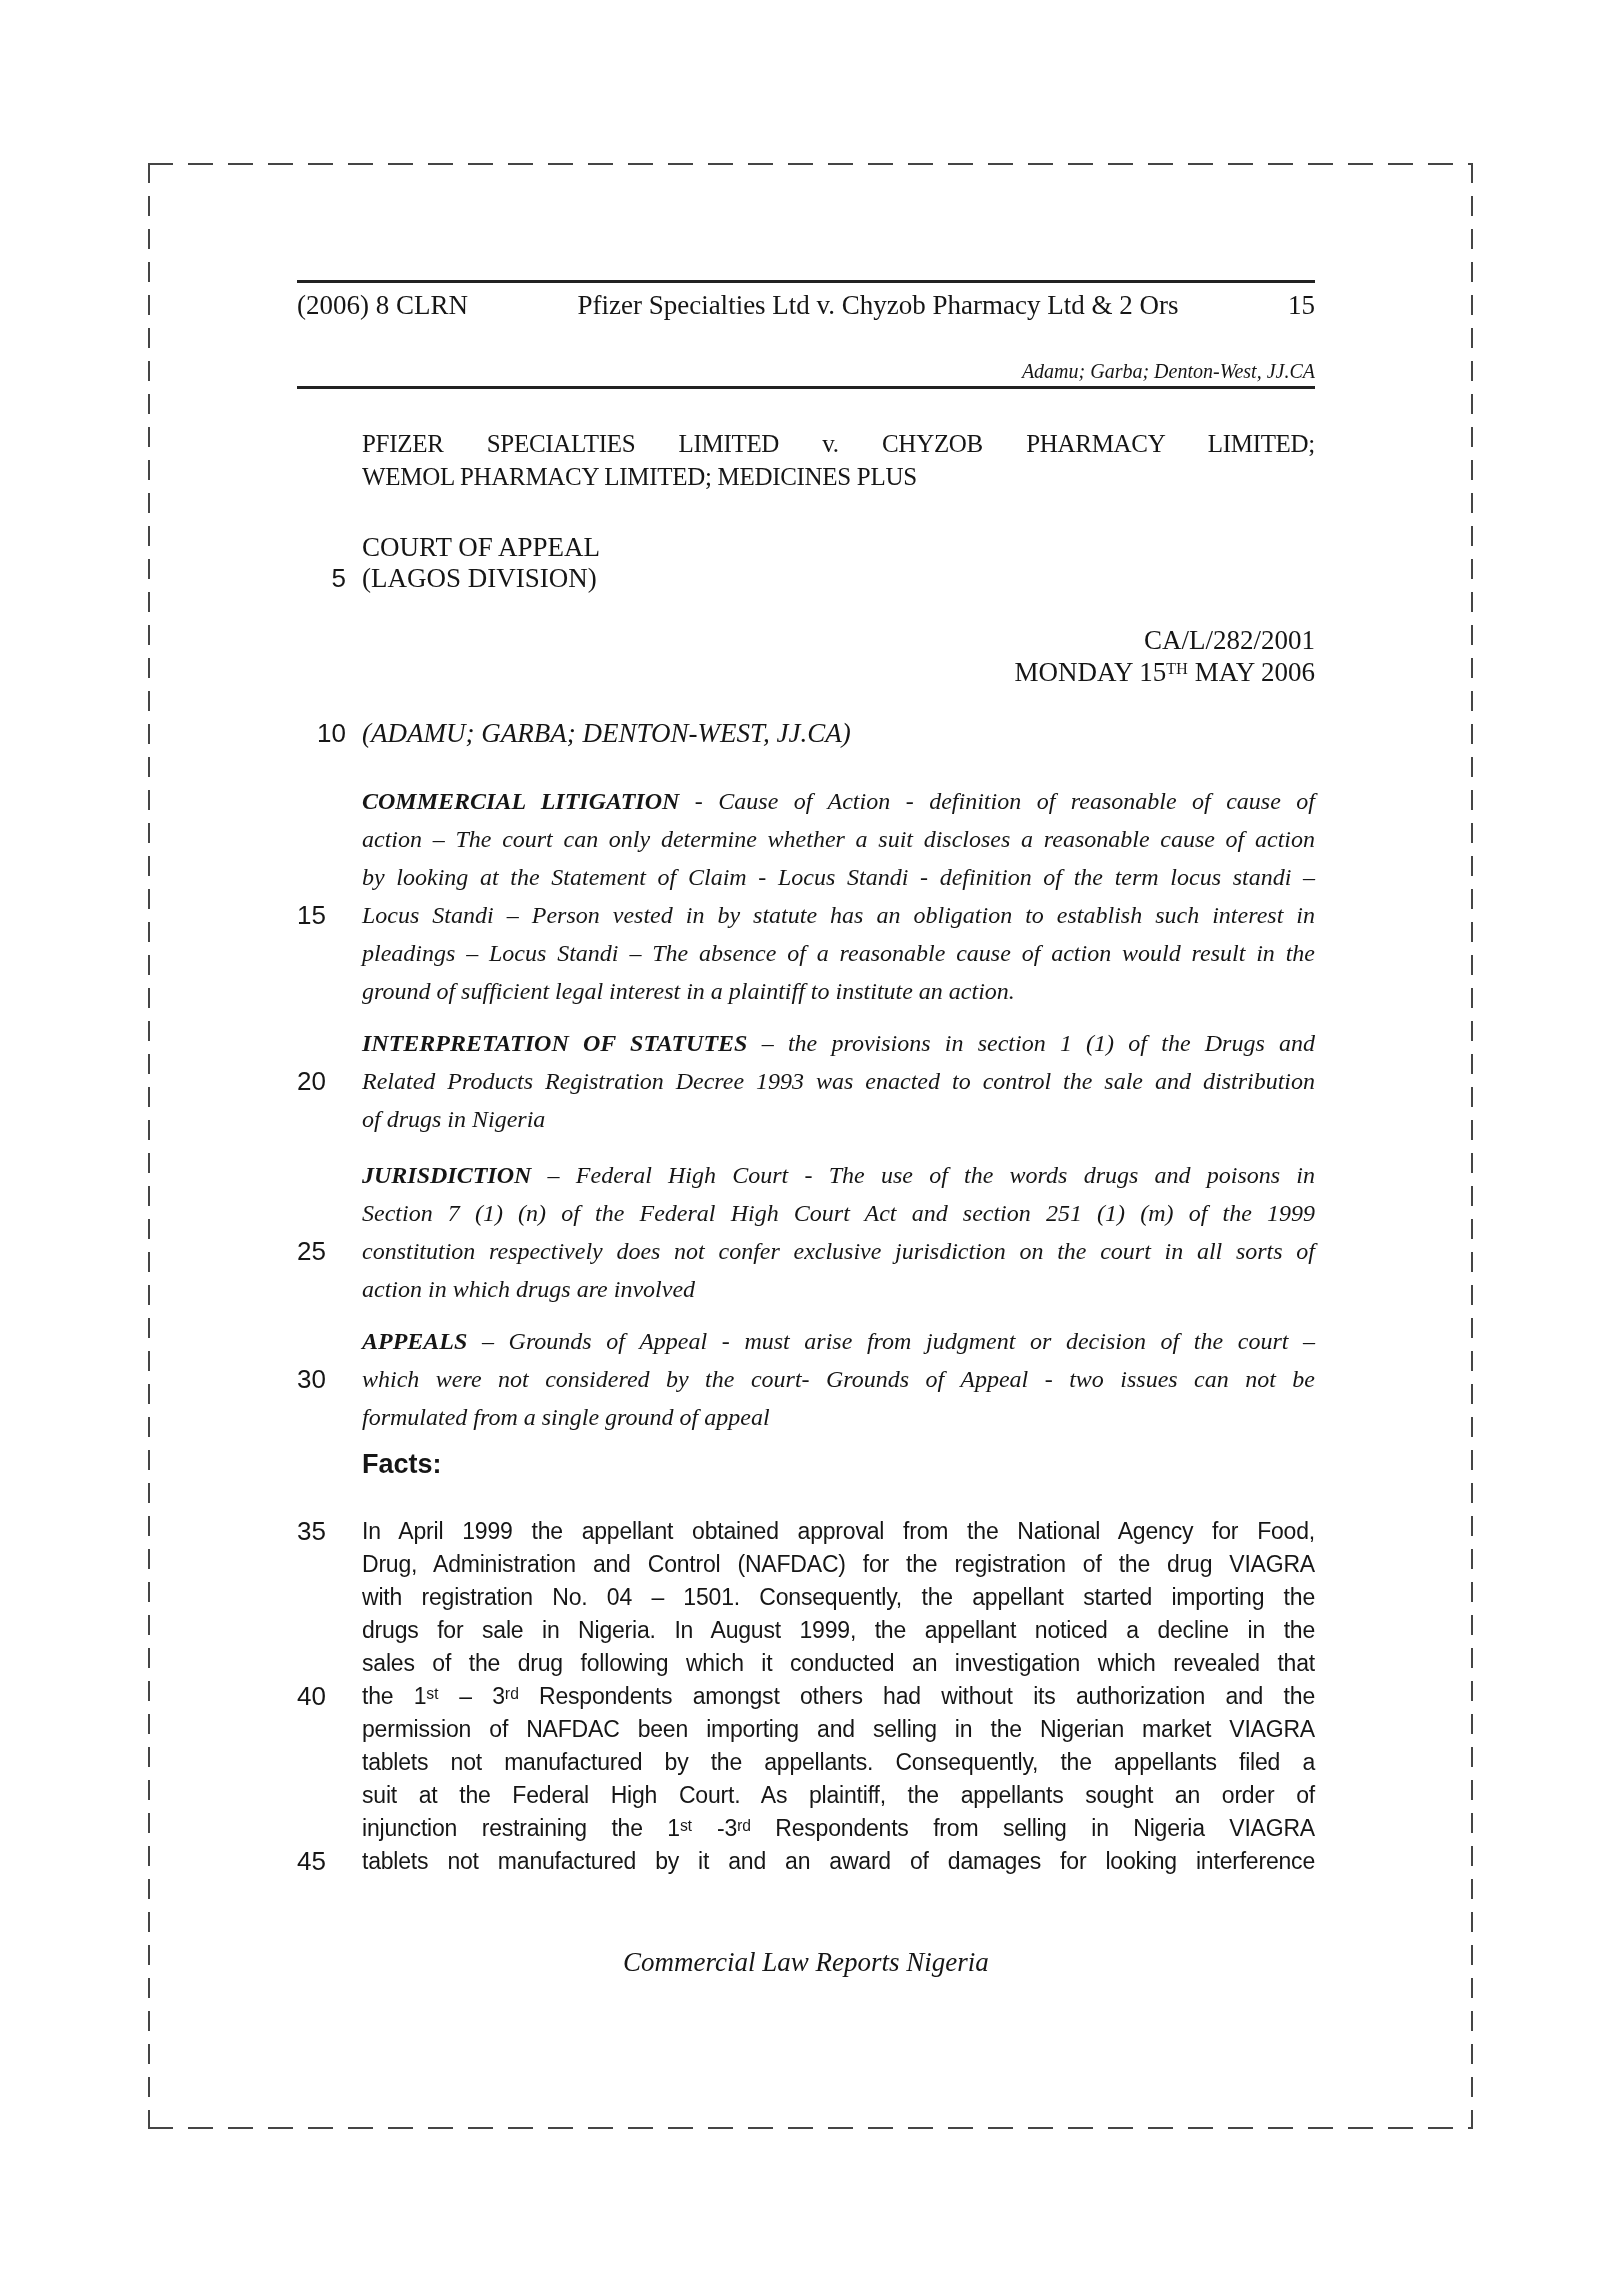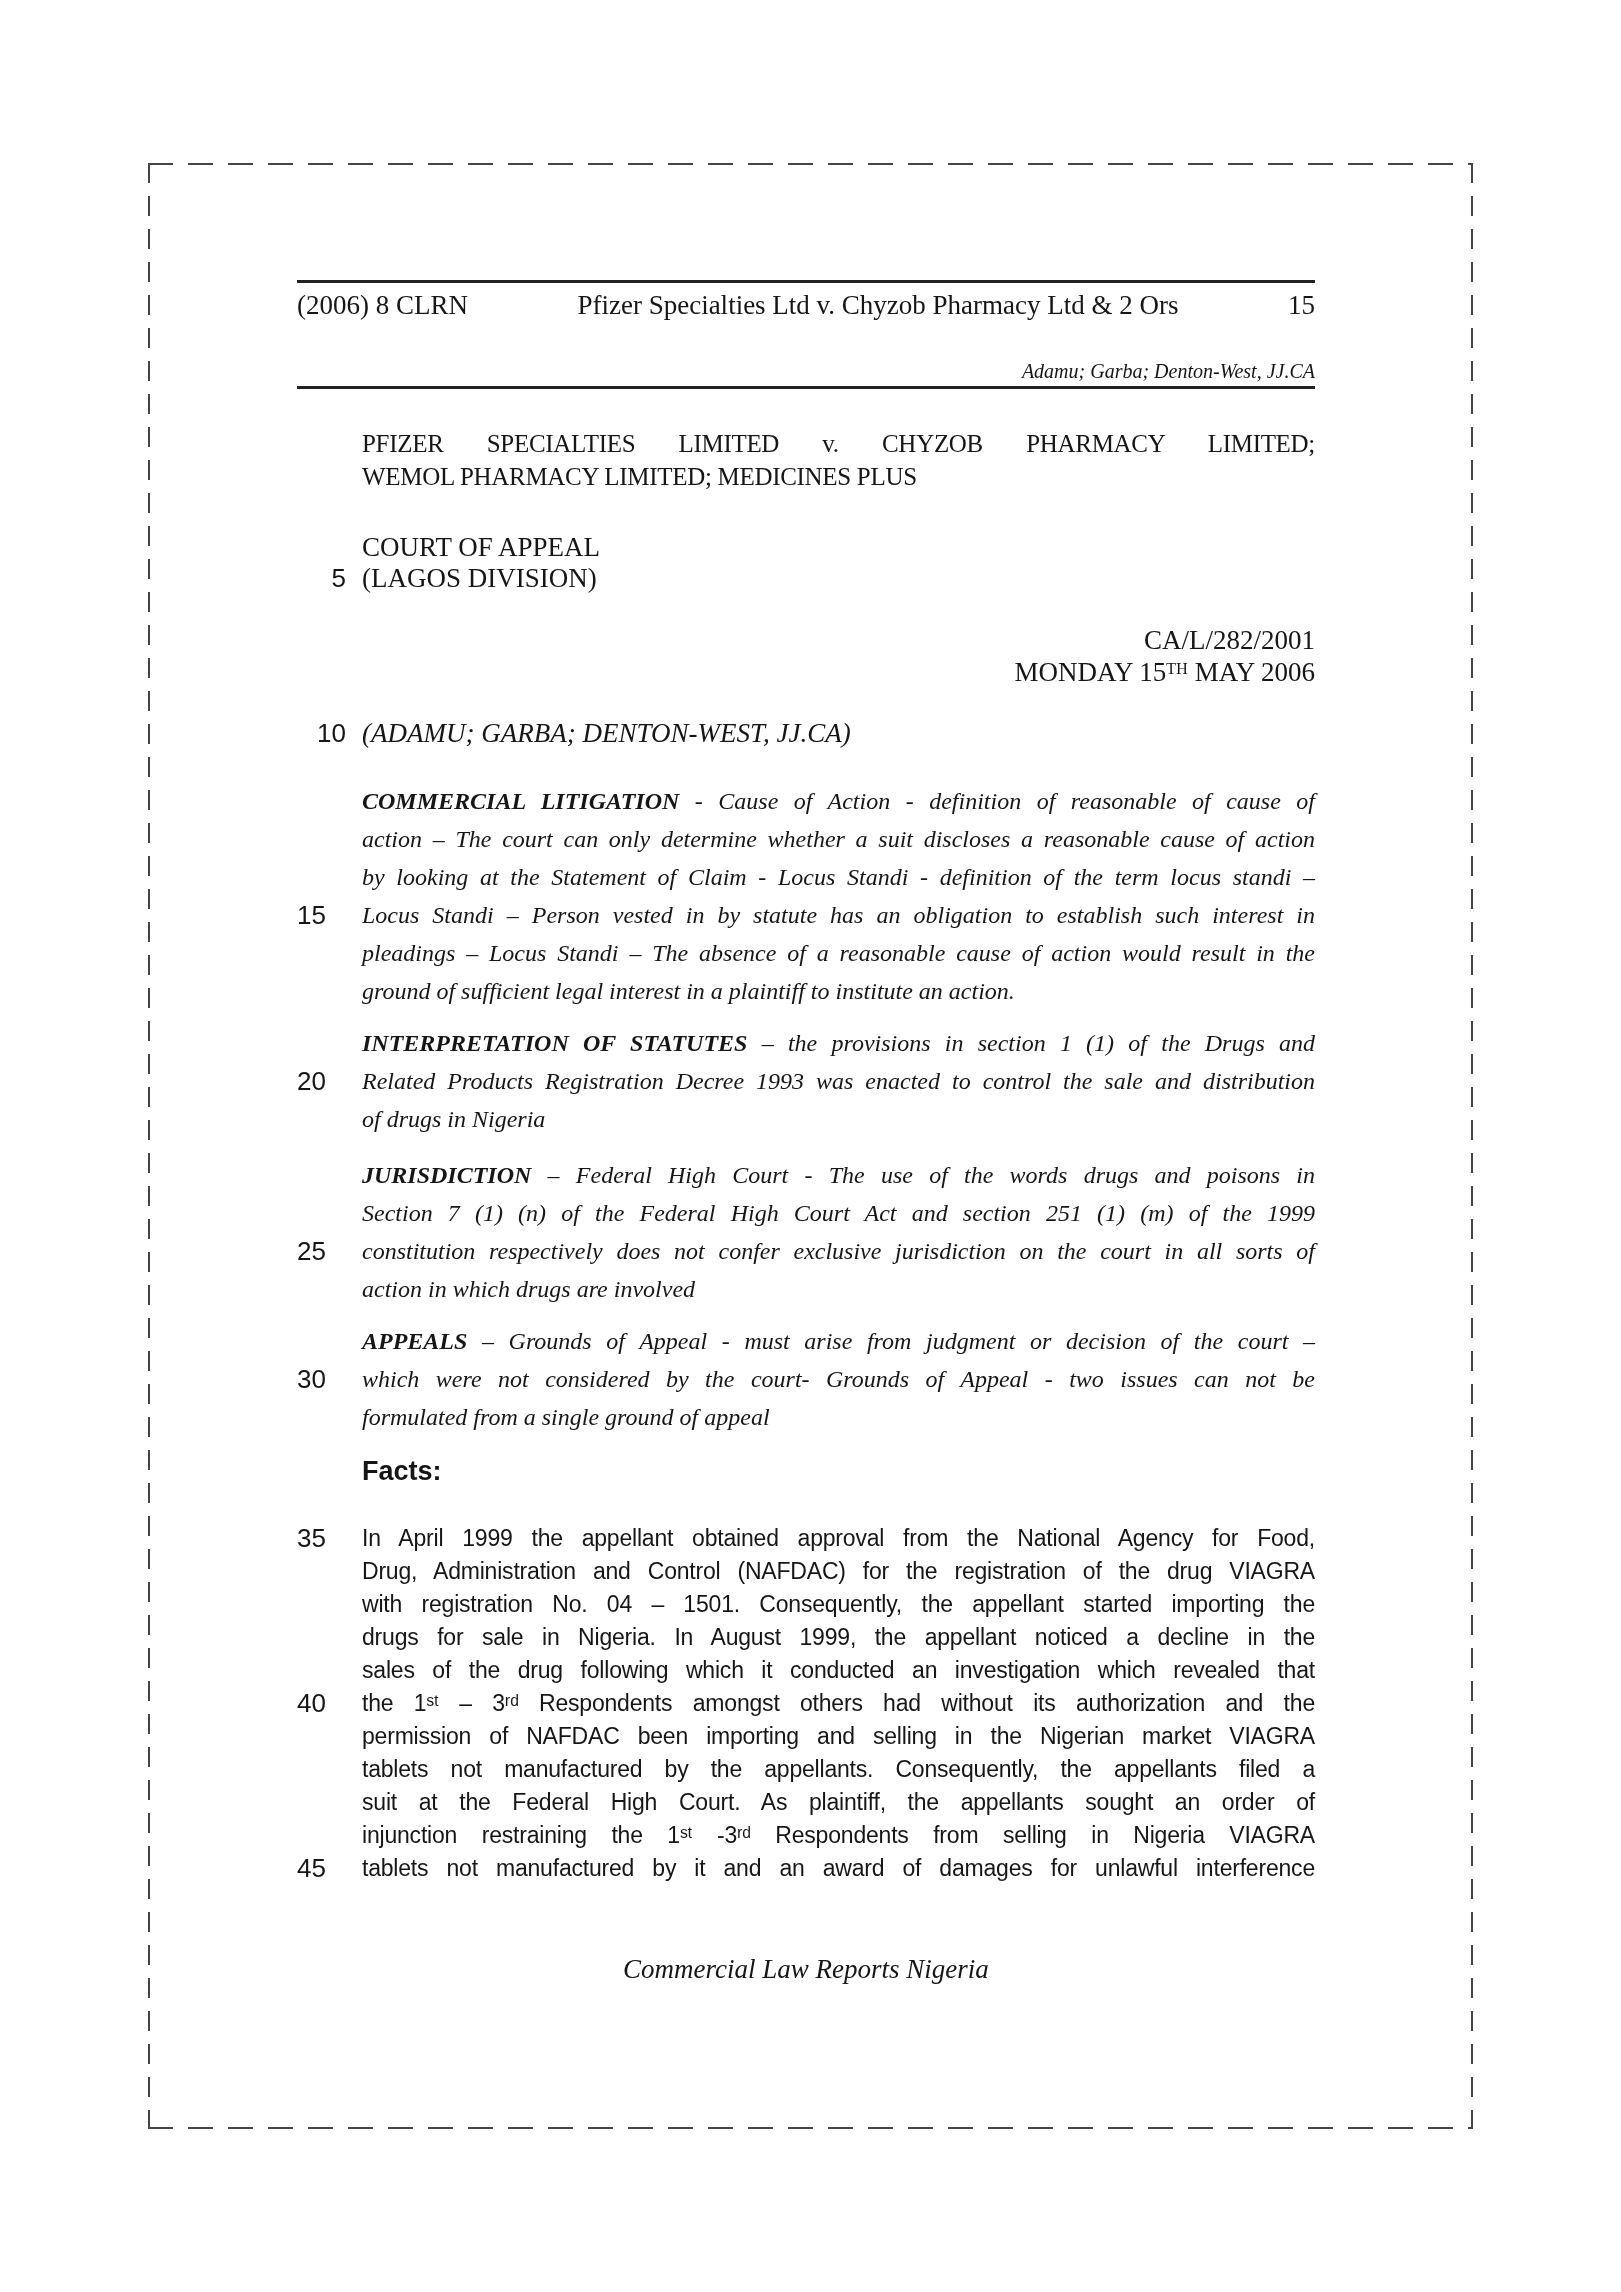--- a/index.html
+++ b/index.html
@@ -39,21 +39,21 @@
   .court-block{margin-top:39px;font-size:27px;line-height:31px;}
   .right-block{margin-top:30px;text-align:right;font-size:27px;line-height:32px;}
   .coram-block{margin-top:30px;font-style:italic;font-size:27px;line-height:30px;}
 
   .headnote{font-style:italic;font-size:24px;line-height:38px;}
   .headnote .line{text-align:justify;text-align-last:justify;}
   .headnote .line.end{text-align-last:left;}
   .headnote .lead{font-weight:bold;}
   .hn0{margin-top:34px;} .hn1{margin-top:14.3px;} .hn2{margin-top:18px;} .hn3{margin-top:14.3px;}
 
-  .facts-heading{margin-top:20px;padding-left:65px;
+  .facts-heading{margin-top:13px;padding-left:65px;
     font-family:"Liberation Sans","DejaVu Sans",sans-serif;font-weight:bold;
     font-size:27px;line-height:30px;}
   .facts-par{margin-top:36px;
     font-family:"Liberation Sans","DejaVu Sans",sans-serif;
     font-size:23px;line-height:33px;letter-spacing:-0.2px;}
   .facts-par .line{text-align:justify;text-align-last:justify;}
 
   .footer{margin-top:68px;text-align:center;font-style:italic;font-size:27px;line-height:32px;}
 </style>
 </head>
@@ -141,19 +141,19 @@
     <div class="line"><span class="lineno">35</span><span>In April 1999 the appellant obtained approval from the National Agency for Food,</span></div>
     <div class="line">Drug, Administration and Control (NAFDAC) for the registration of the drug VIAGRA</div>
     <div class="line">with registration No. 04 – 1501. Consequently, the appellant started importing the</div>
     <div class="line">drugs for sale in Nigeria. In August 1999, the appellant noticed a decline in the</div>
     <div class="line">sales of the drug following which it conducted an investigation which revealed that</div>
     <div class="line"><span class="lineno">40</span><span>the 1ˢᵗ – 3ʳᵈ Respondents amongst others had without its authorization and the</span></div>
     <div class="line">permission of NAFDAC been importing and selling in the Nigerian market VIAGRA</div>
     <div class="line">tablets not manufactured by the appellants. Consequently, the appellants filed a</div>
     <div class="line">suit at the Federal High Court. As plaintiff, the appellants sought an order of</div>
     <div class="line">injunction restraining the 1ˢᵗ -3ʳᵈ Respondents from selling in Nigeria VIAGRA</div>
-    <div class="line"><span class="lineno">45</span><span>tablets not manufactured by it and an award of damages for unlawful interference</span></div>
+    <div class="line"><span class="lineno">45</span><span>tablets not manufactured by it and an award of damages for looking interference</span></div>
   </div>
 
   <div class="footer">Commercial Law Reports Nigeria</div>
 
 </div>
 
 
 </body></html>

